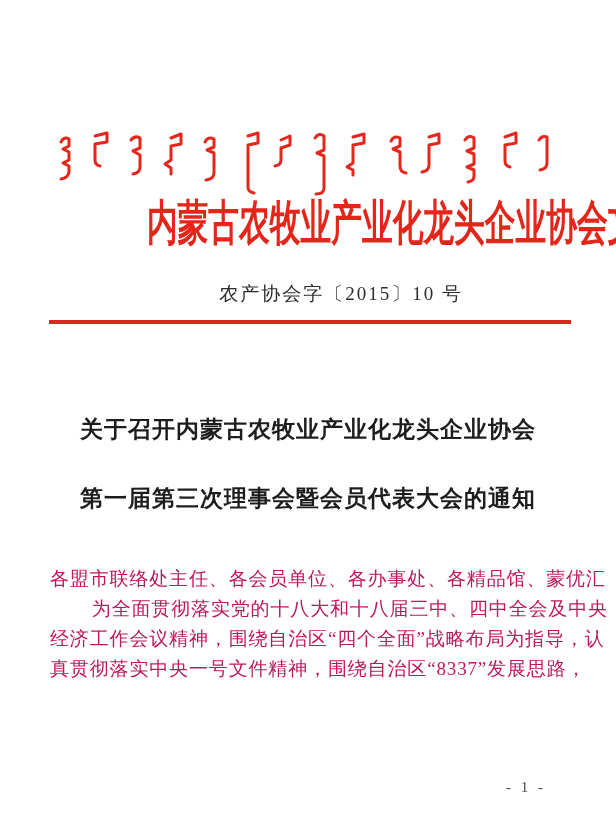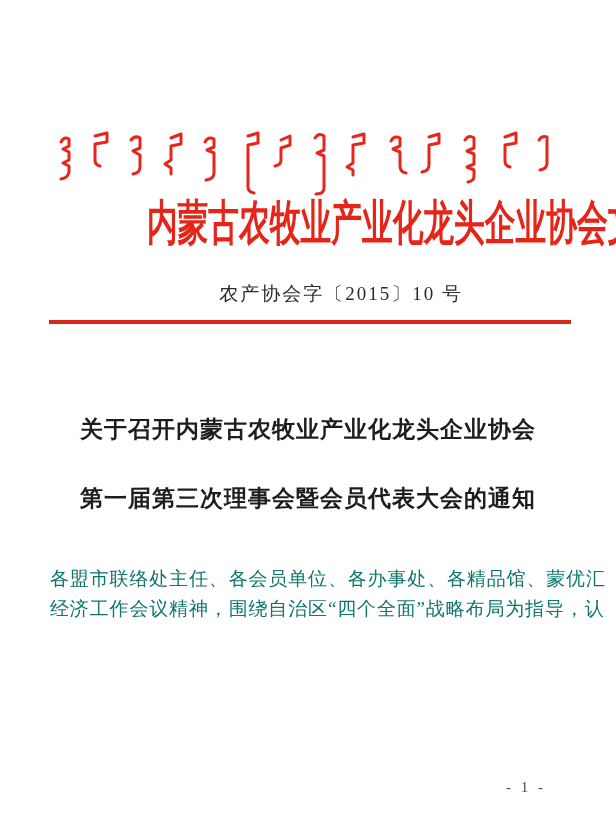--- a/index.html
+++ b/index.html
@@ -70,21 +70,21 @@
   .notice-title.line1 { top: 414px; }
   .notice-title.line2 { top: 483px; }
   .body-text {
     position: absolute;
     top: 564px;
     left: 50px;
     width: 517px;
     font-size: 19px;
     line-height: 30px;
     letter-spacing: 0.85px;
-    color: #0f766e;
+    color: #be185d;
   }
   .tline {
     text-align: justify;
     text-align-last: justify;
     text-justify: inter-character;
     white-space: nowrap;
   }
   .lline {
     text-align: left;
     text-align-last: left;
@@ -131,18 +131,20 @@
 
   <div class="doc-number">农产协会字〔2015〕10 号</div>
 
   <div class="red-rule"></div>
 
   <h2 class="notice-title line1">关于召开内蒙古农牧业产业化龙头企业协会</h2>
   <h2 class="notice-title line2">第一届第三次理事会暨会员代表大会的通知</h2>
 
   <div class="body-text">
     <div class="tline">各盟市联络处主任、各会员单位、各办事处、各精品馆、蒙优汇</div>
+    <div class="tline indent">为全面贯彻落实党的十八大和十八届三中、四中全会及中央</div>
     <div class="tline">经济工作会议精神，围绕自治区“四个全面”战略布局为指导，认</div>
+    <div class="tline">真贯彻落实中央一号文件精神，围绕自治区“8337”发展思路，</div>
   </div>
 
   <div class="page-number">- 1 -</div>
 
 </div>
 
 </body></html>

